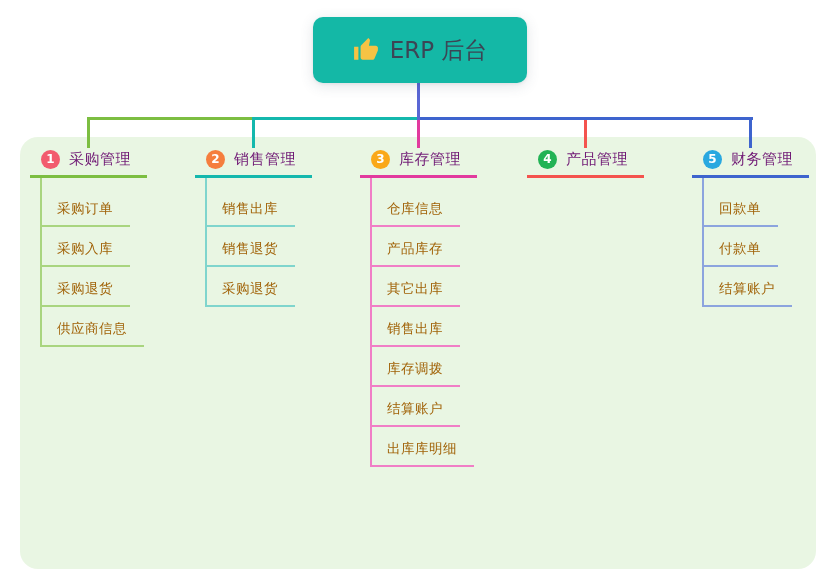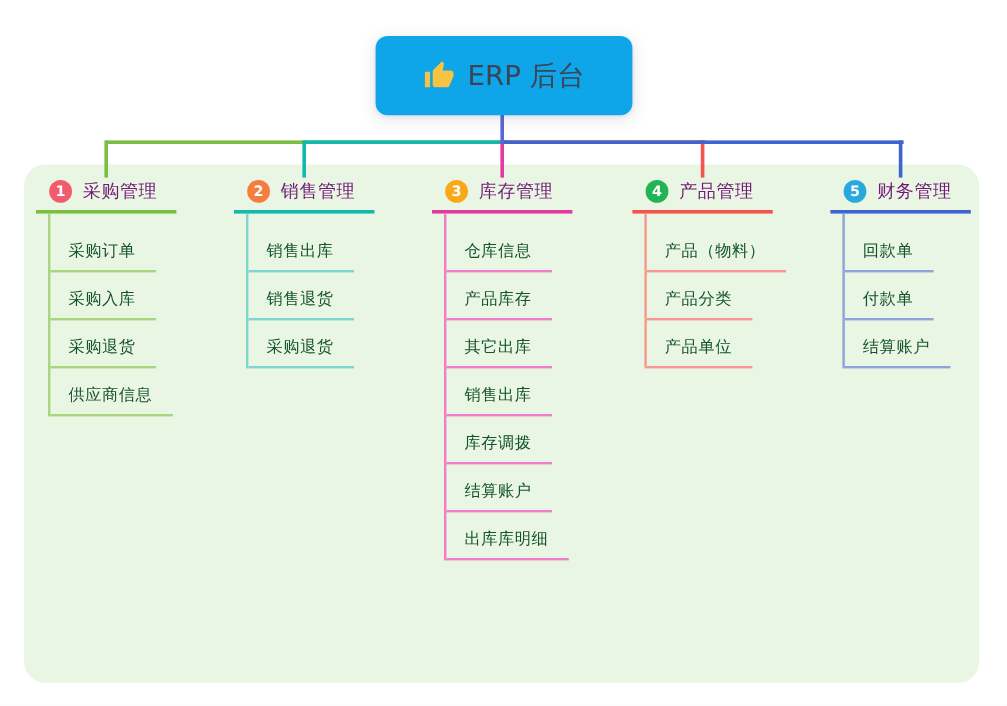--- a/index.html
+++ b/index.html
@@ -2,22 +2,22 @@
 <html><head>
 <meta charset="utf-8">
 <style>
   html,body { margin:0; padding:0; background:#ffffff; }
   body { width:839px; height:588px; font-family:"DejaVu Sans","Liberation Sans",sans-serif; }
   .stage { position:relative; width:839px; height:588px; overflow:hidden; background:#fff; }
 
   .panel { position:absolute; left:20px; top:137px; width:796px; height:432px;
            border-radius:18px; }
 
-  .root-card { position:absolute; left:313px; top:30px; width:214px; height:66px;
-               background:#0ea5e9; border-radius:10px;
+  .root-card { position:absolute; left:313px; top:17px; width:214px; height:66px;
+               background:#14b8a6; border-radius:10px;
                box-shadow:0 3px 14px rgba(60,70,90,.14), 0 1px 3px rgba(60,70,90,.08);
                display:flex; align-items:center; justify-content:center; gap:11px;
                font-size:23px; font-weight:500; color:#3C4555; }
   .root-card svg { display:block; }
 
   .conn { position:absolute; }
   .conn-h { top:117px; height:3px; }
   .conn-v { top:117px; width:3px; height:31px; }
   .conn-root { left:417px; top:83px; width:3px; height:37px; }
 
@@ -25,21 +25,21 @@
   .branch-header { box-sizing:border-box; width:117px; display:flex; align-items:center;
                    gap:9px; padding:2px 0 6px 11px; border-bottom:3px solid var(--c); }
   .badge { flex:0 0 auto; width:19px; height:19px; border-radius:50%; background:var(--bc);
            color:#fff; font-size:12px; font-weight:bold; line-height:19px; text-align:center; }
   .branch-label { font-size:15px; color:#701a75; white-space:nowrap; letter-spacing:.5px; }
 
   .children { margin-left:10px; border-left:2px solid var(--cl); width:max-content; }
   .child { box-sizing:border-box; height:40px; display:flex; align-items:flex-end;
            border-bottom:2px solid var(--cl); padding:0 17px 7px 15px; width:max-content; }
   .child:first-child { height:49px; }
-  .child span { font-size:13.5px; color:#14532d; white-space:nowrap; letter-spacing:.5px; }
+  .child span { font-size:13.5px; color:#a16207; white-space:nowrap; letter-spacing:.5px; }
 </style>
 </head>
 <body>
 
 <div class="stage">
 
   <div class="panel" id="panel" style="background: rgb(233, 246, 227);"></div>
 
   <div id="connectors">
       <div class="conn conn-h" style="left: 88px; width: 334px; background: rgb(124, 190, 65);"></div>
@@ -119,31 +119,20 @@
           <div class="child">
             <span>出库库明细</span>
           </div>
         </div>
       </div>
       <div class="branch" style="left: 527px; --c: #F4534E; --cl: #F69790; --bc: #22B355;">
         <div class="branch-header">
           <span class="badge">4</span>
           <span class="branch-label">产品管理</span>
         </div>
-        <div class="children">
-          <div class="child">
-            <span>产品（物料）</span>
-          </div>
-          <div class="child">
-            <span>产品分类</span>
-          </div>
-          <div class="child">
-            <span>产品单位</span>
-          </div>
-        </div>
       </div>
       <div class="branch" style="left: 692px; --c: #3E64CE; --cl: #8CA4DE; --bc: #29A8E0;">
         <div class="branch-header">
           <span class="badge">5</span>
           <span class="branch-label">财务管理</span>
         </div>
         <div class="children">
           <div class="child">
             <span>回款单</span>
           </div>

